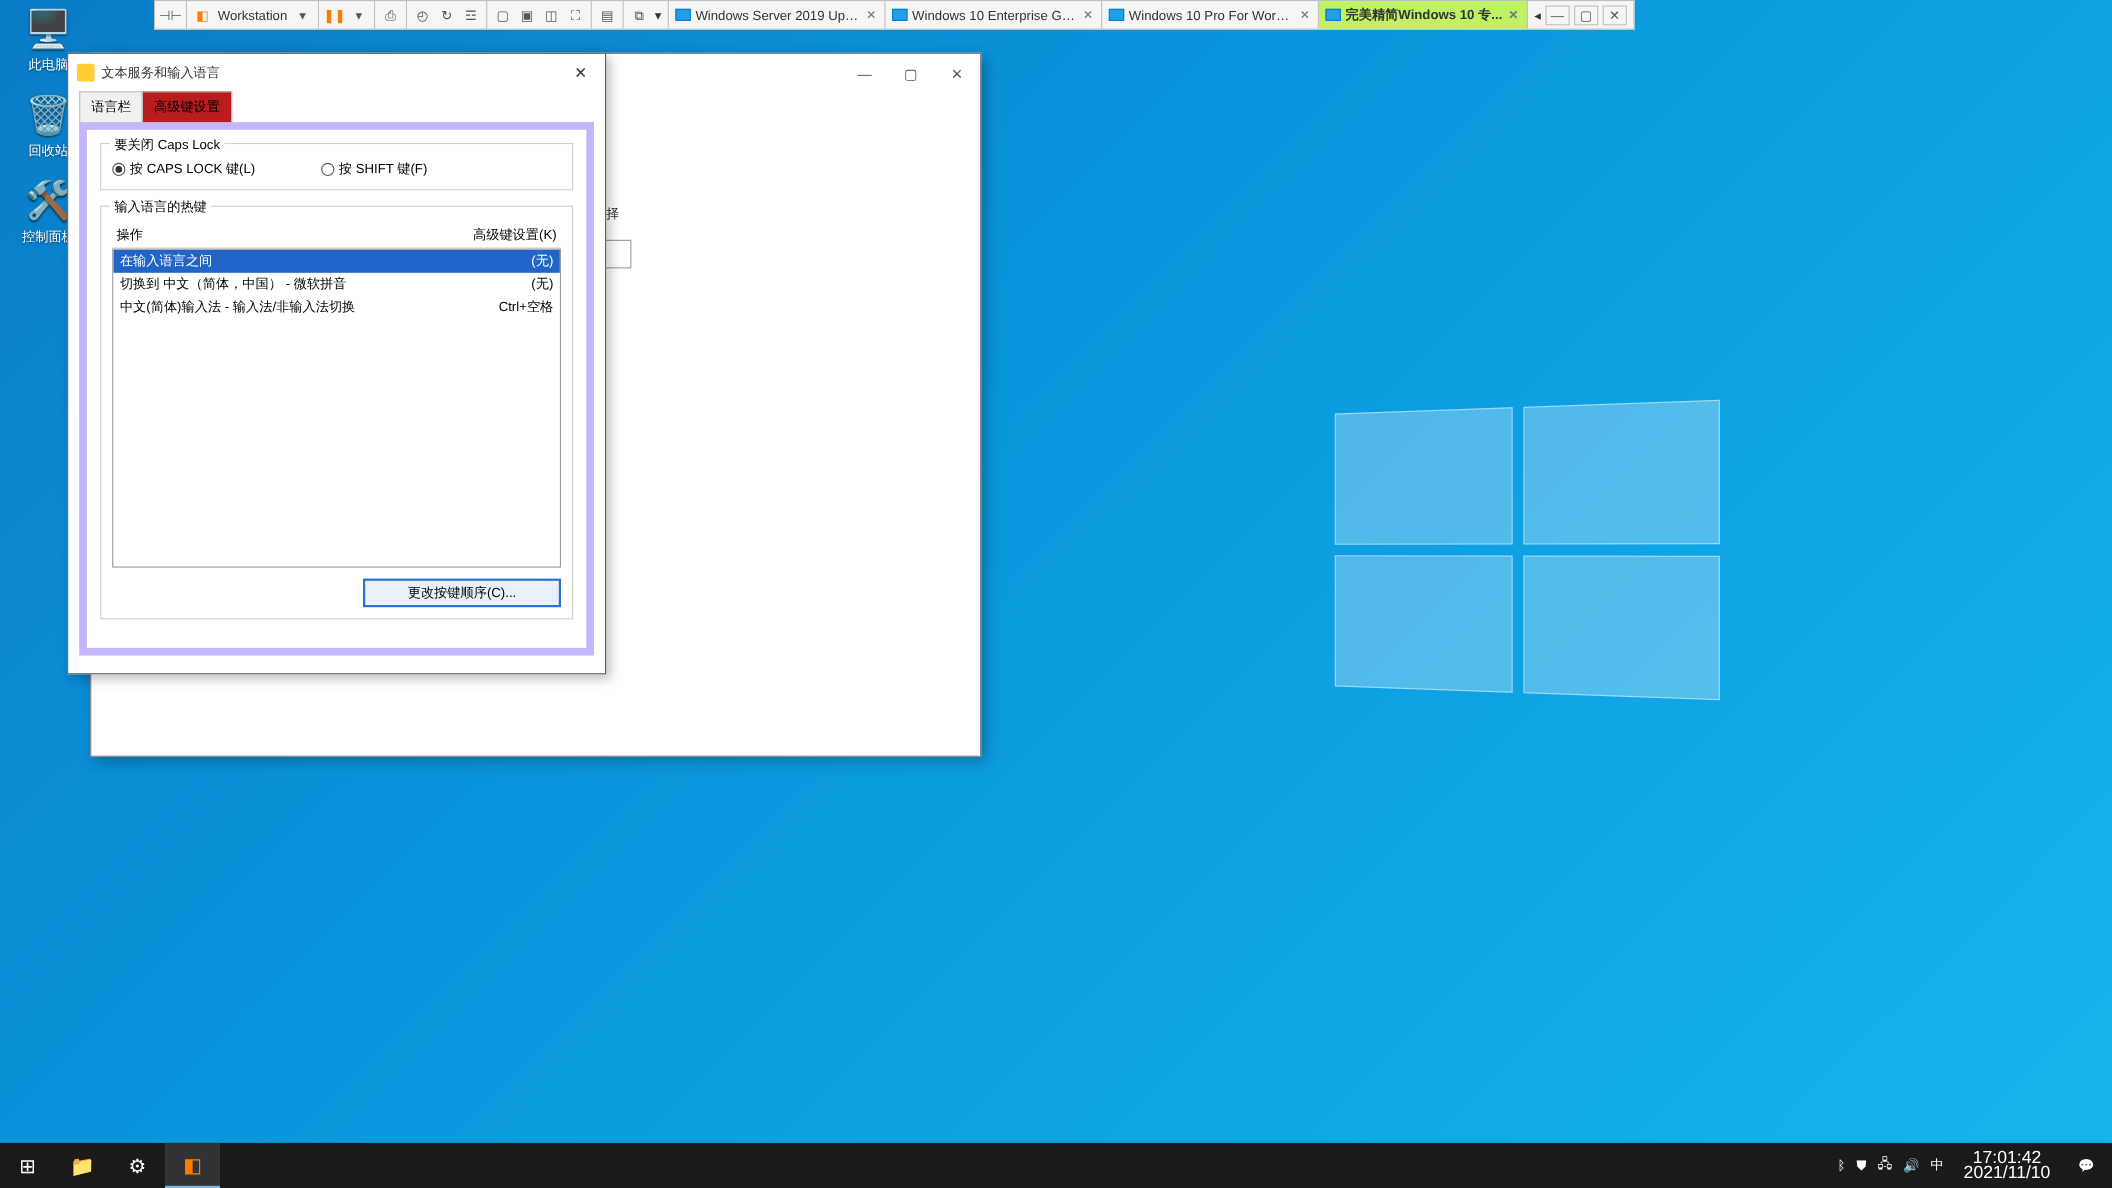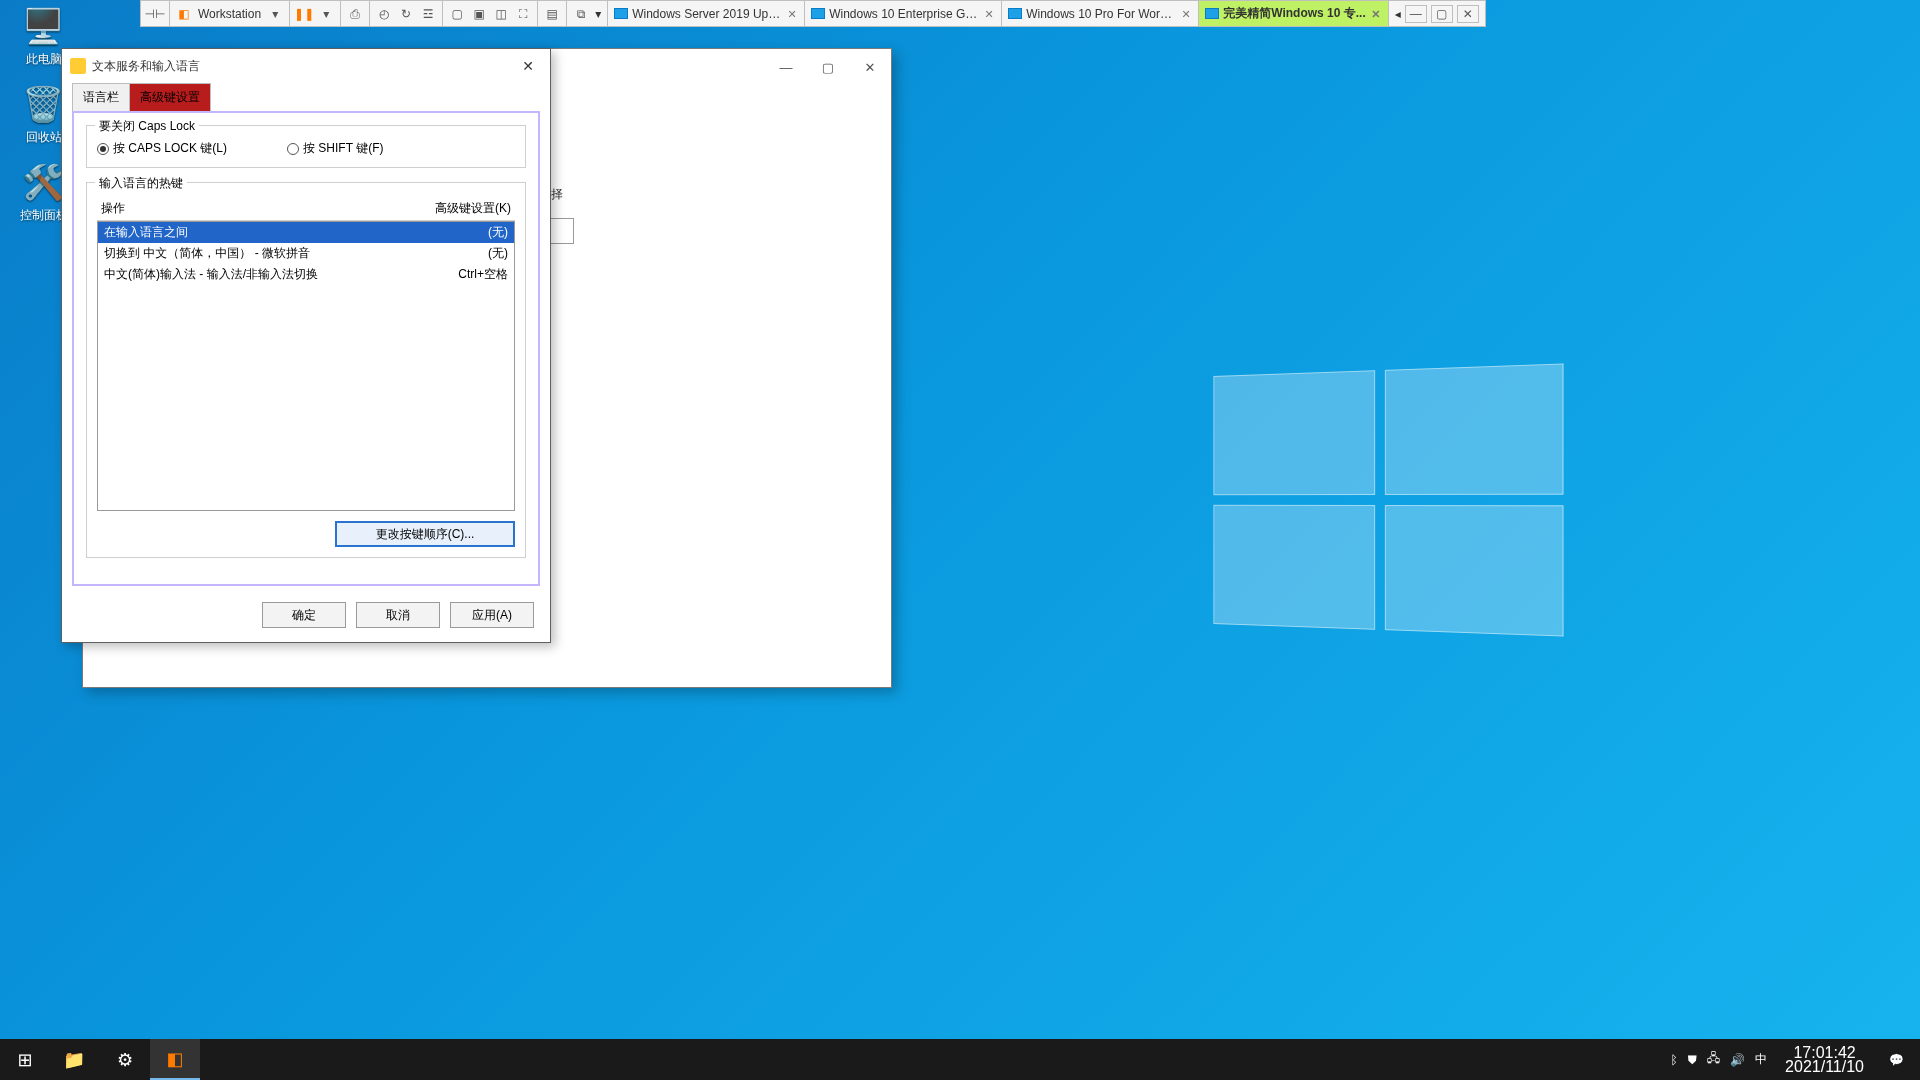--- a/index.html
+++ b/index.html
@@ -32,21 +32,21 @@
 
 
 .dlg{position:absolute;top:48px;left:61px;width:490px;background:#fff;border:1px solid #5f5f5f;box-shadow:4px 4px 10px rgba(0,0,0,.25);z-index:100;}
 .dlg-t{height:34px;display:flex;align-items:center;padding:0 8px;font-size:12px;color:#333;}
 .dlg-t .ico{width:16px;height:16px;background:#ffcc33;margin-right:6px;border-radius:2px;}
 .dlg-t .sp{flex:1}
 .dlg-t .cx{width:28px;height:22px;display:flex;align-items:center;justify-content:center;font-size:14px;color:#333;}
 .tabs{display:flex;padding:0 10px;font-size:12px;}
 .tab{padding:5px 10px;border:1px solid #bdbdbd;border-bottom:none;background:#f0f0f0;margin-right:-1px;}
 .tab.active{background:#b91c1c;position:relative;z-index:2;}
-.tabpane{border:2px solid #c4b5fd;margin:0 10px 6px;padding:12px;position:relative;}
+.tabpane{border:7px solid #c4b5fd;margin:0 10px 16px;padding:12px;position:relative;}
 .grp{border:1px solid #cfcfcf;padding:14px 10px 10px;margin-bottom:14px;position:relative;font-size:12px;}
 .grp .gl{position:absolute;top:-8px;left:8px;background:#fff;padding:0 4px;}
 .radios{display:flex;gap:60px;}
 .radio{display:flex;align-items:center;gap:4px;}
 .radio .dot{width:12px;height:12px;border:1px solid #555;border-radius:50%;display:flex;align-items:center;justify-content:center;}
 .radio.sel .dot::after{content:"";width:6px;height:6px;background:#333;border-radius:50%;}
 .hotkeys .hdr{display:flex;justify-content:space-between;border-bottom:1px solid #cfcfcf;padding:3px 4px;font-size:12px;}
 .hk-list{border:1px solid #9a9a9a;height:290px;overflow:auto;background:#fff;}
 .hk-row{display:flex;justify-content:space-between;padding:2px 6px;font-size:12px;align-items:center;}
 .hk-row.sel{background:#2065c7;color:#fff;}
@@ -198,25 +198,20 @@
             <span>(无)</span>
           </div>
           <div class="hk-row">
             <span>中文(简体)输入法 - 输入法/非输入法切换</span>
             <span>Ctrl+空格</span>
           </div>
         </div>
       <button class="chg-btn">更改按键顺序(C)...</button>
     </div>
   </div>
-  <div class="dlg-buttons">
-    <button>确定</button>
-    <button>取消</button>
-    <button>应用(A)</button>
-  </div>
 </div>
 
 <div class="taskbar">
   <div class="tb-l">
     <div class="tb-btn">⊞</div>
     <div class="tb-btn">📁</div>
     <div class="tb-btn">⚙</div>
     <div class="tb-btn active">
         <span class="orange">◧</span>
       </div>

